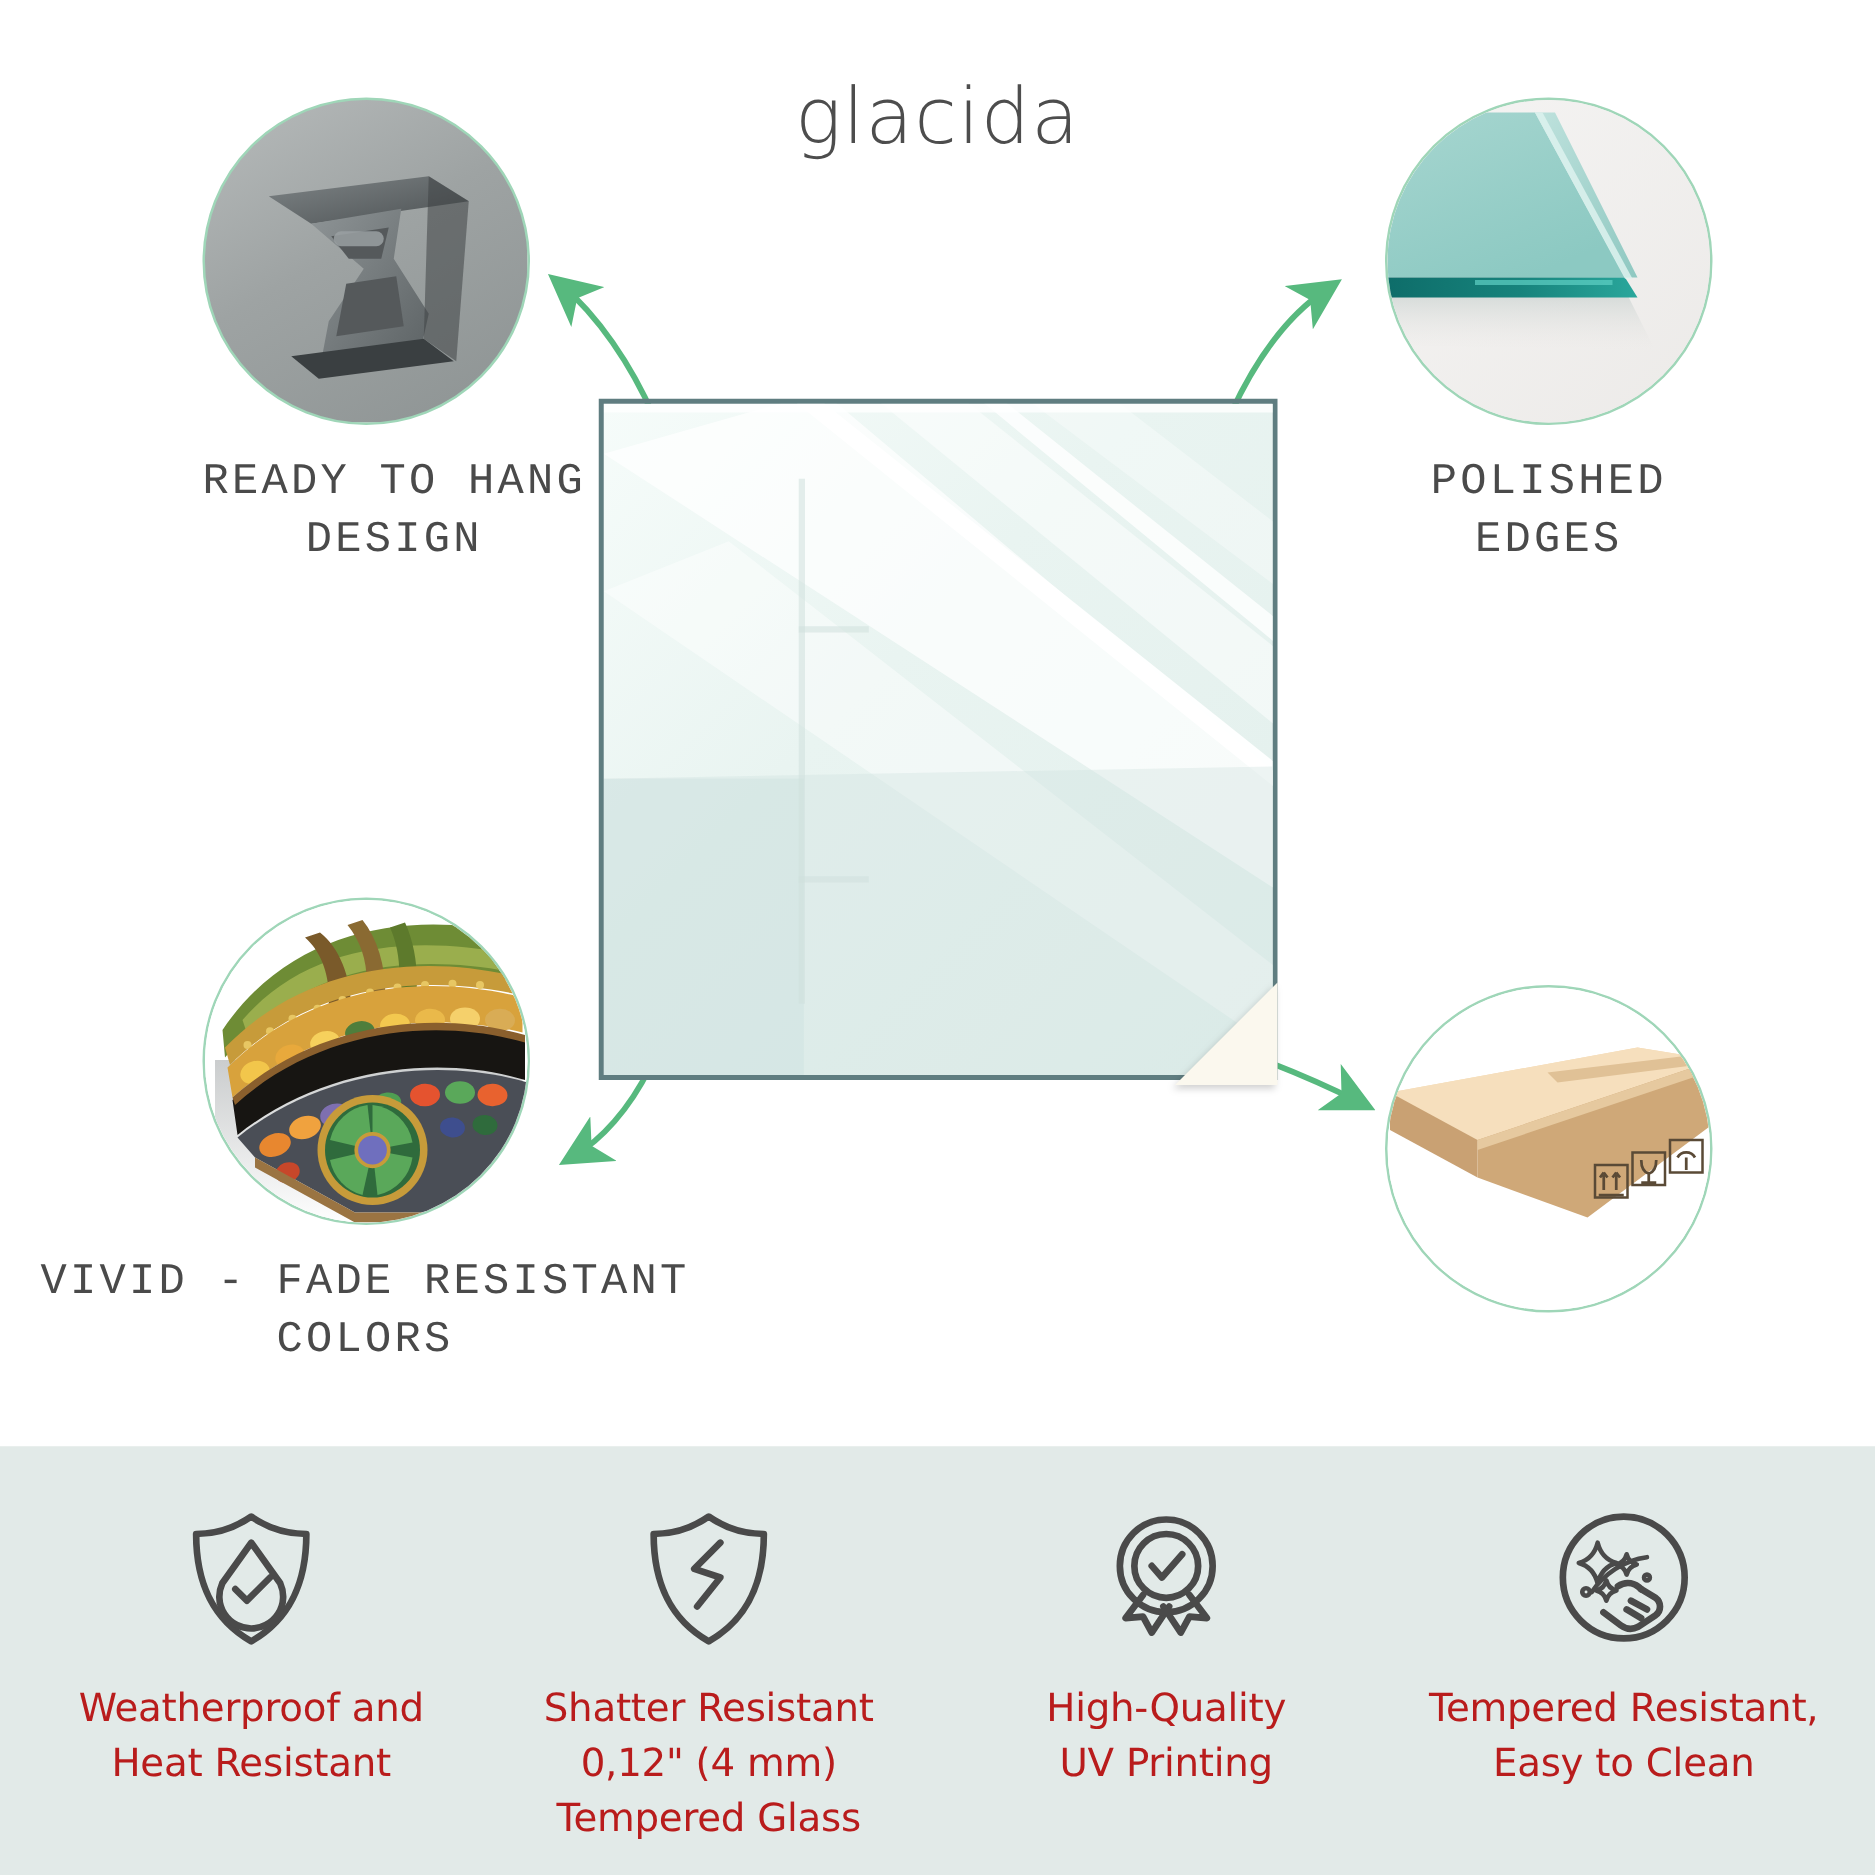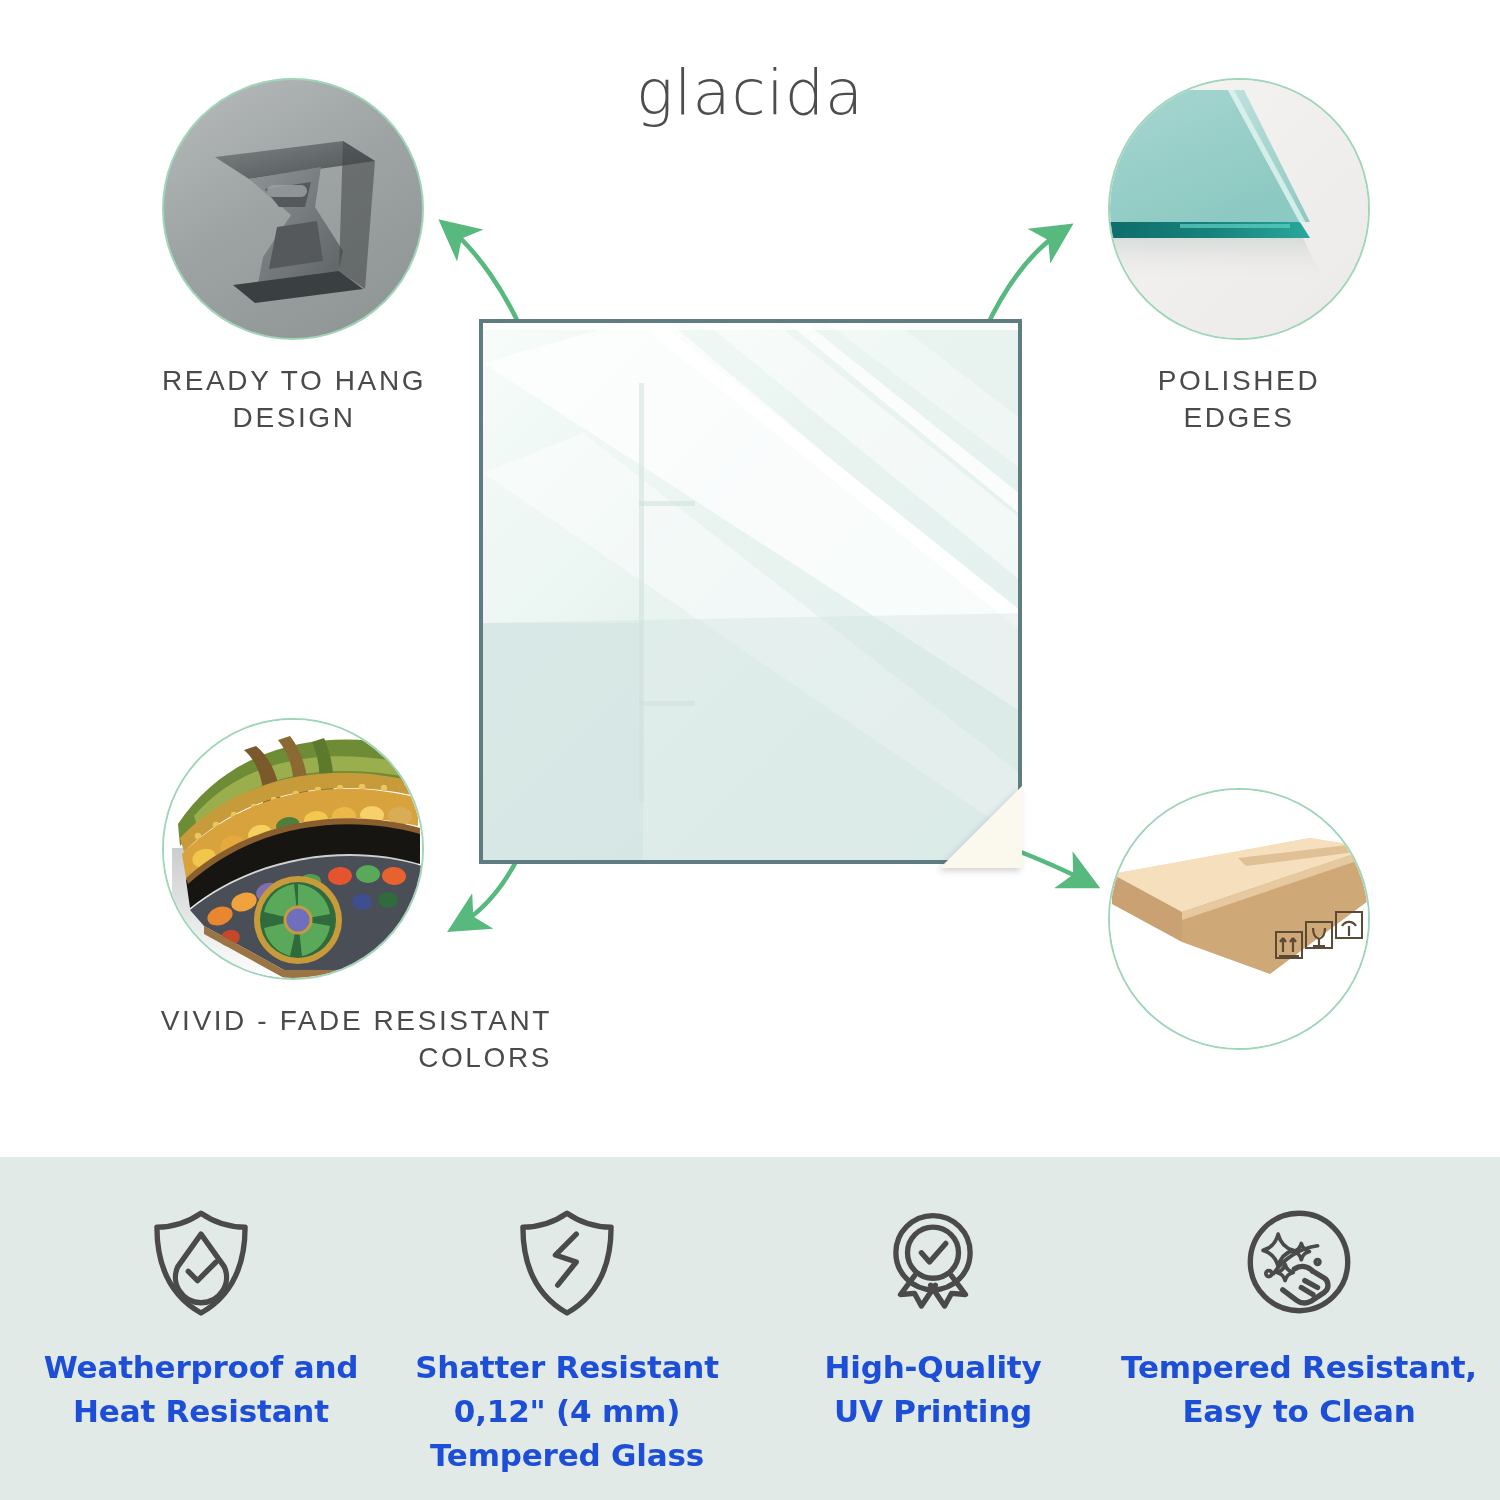--- a/index.html
+++ b/index.html
@@ -22,24 +22,24 @@
 
   
   .feature{ position:absolute; }
   .circle{
     position:relative; width:262px; height:262px; border-radius:50%;
     border:2px solid #9fd6b8; overflow:hidden; background:#ffffff;
   }
   .cap{
     margin-top:22px; width:100%;
     text-align:center; color:#4a4a4a;
-    font-size:28px; letter-spacing:2.6px; line-height:1.33;
-    font-weight:400; white-space:pre-line;
-  }
-  .cap.wide{ width:520px; margin-left:-130px;text-align:right; }
+    font-size:35px; letter-spacing:2.6px; line-height:1.33;
+    font-weight:400; white-space:pre-line;font-family:Liberation Mono, monospace;
+  }
+  .cap.wide{ width:520px; margin-left:-130px; }
 
   
   #fc-hang{ left:162px; top:78px; }
   #fc-hang .circle{ background:linear-gradient(150deg,#b7bbbb 0%,#9ea3a3 45%,#8d9393 100%); }
   .bracket{ position:absolute; left:50%; top:50%; transform:translate(-50%,-50%); }
 
   
   #fc-edges{ left:1108px; top:78px; }
   #fc-edges .circle{ background:#f3f2f1; }
 
@@ -80,22 +80,22 @@
   }
   #benefit-row{
     display:flex; width:100%; height:100%;
     padding:46px 18px 0 18px;
   }
   .benefit{
     flex:1; display:flex; flex-direction:column; align-items:center;
   }
   .benefit-icon{ height:118px; display:flex; align-items:center; justify-content:center; }
   .benefit-label{
-    margin-top:24px; text-align:center; color:#1d4ed8;
-    font-size:31px; line-height:1.42; font-weight:700;
+    margin-top:24px; text-align:center; color:#b91c1c;
+    font-size:31px; line-height:1.42; font-weight:400;
     font-family:"DejaVu Sans", sans-serif;
     white-space:pre-line; letter-spacing:-.2px;
   }
 </style>
 </head>
 <body>
 
 <div id="brand-logo">glacida</div>
 
 <svg id="arrows" viewBox="0 0 1500 1500">

